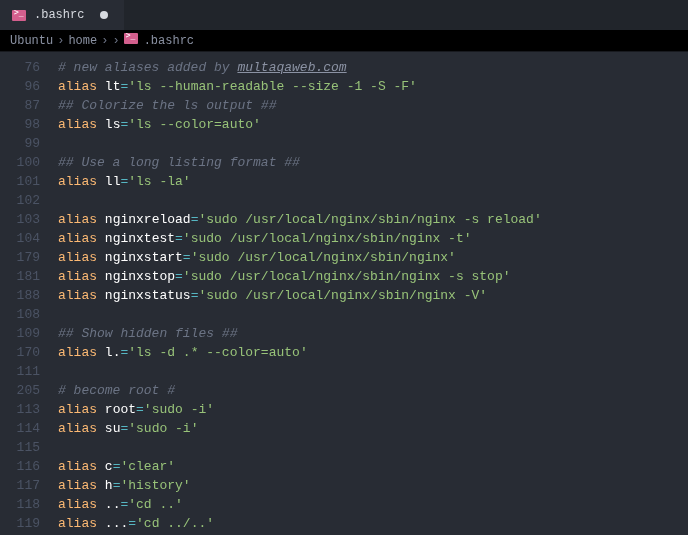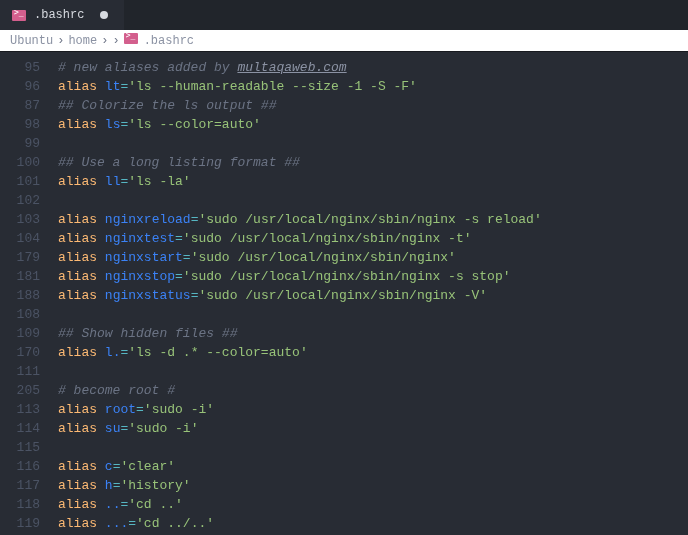--- a/index.html
+++ b/index.html
@@ -31,21 +31,21 @@
   }
   .tab .icon-terminal { display: inline-flex; }
   .tab .dirty-indicator {
     width: 8px;
     height: 8px;
     border-radius: 50%;
     background: #d7dae0;
     margin-left: 8px;
   }
   .breadcrumb-bar {
-    background: #ffffff;
+    background: #000000;
     height: 22px;
     display: flex;
     align-items: center;
     padding: 0 10px;
     font-size: 12px;
     color: #8b92a3;
     border-bottom: 1px solid #181a1f;
     gap: 4px;
   }
   .breadcrumb-bar .seg { color: #8b92a3; }
@@ -68,21 +68,21 @@
     flex: 1;
     padding: 6px 0 0 8px;
     font-size: 13px;
     line-height: 19px;
     white-space: pre;
   }
   .code .line { height: 19px; }
   
   .comment { color: #6b7384; font-style: italic; }
   .keyword { color: #fdba74; }
-  .ident   { color: #3b82f6; text-align: center; }
+  .ident   { color: #ffffff; text-align: center; }
   .string  { color: #98c379; }
   .op      { color: #56b6c2; }
   .link    { color: #8b92a3; text-decoration: underline; font-style: italic; }
 
   
   .term-icon {
     width: 14px; height: 11px;
     background: #d35f8d;
     display: inline-block;
     border-radius: 1px;
@@ -116,21 +116,21 @@
   <span class="sep">›</span>
   <span class="seg">home</span>
   <span class="sep">›</span>
   <span class="sep">›</span>
   <span class="icon-terminal"><span class="term-icon"></span></span>
   <span class="seg">.bashrc</span>
 </div>
 
 <div class="editor">
   <div class="gutter" id="gutter">
-      <div class="ln">95</div>
+      <div class="ln">76</div>
       <div class="ln">96</div>
       <div class="ln">87</div>
       <div class="ln">98</div>
       <div class="ln">99</div>
       <div class="ln">100</div>
       <div class="ln">101</div>
       <div class="ln">102</div>
       <div class="ln">103</div>
       <div class="ln">104</div>
       <div class="ln">179</div>

